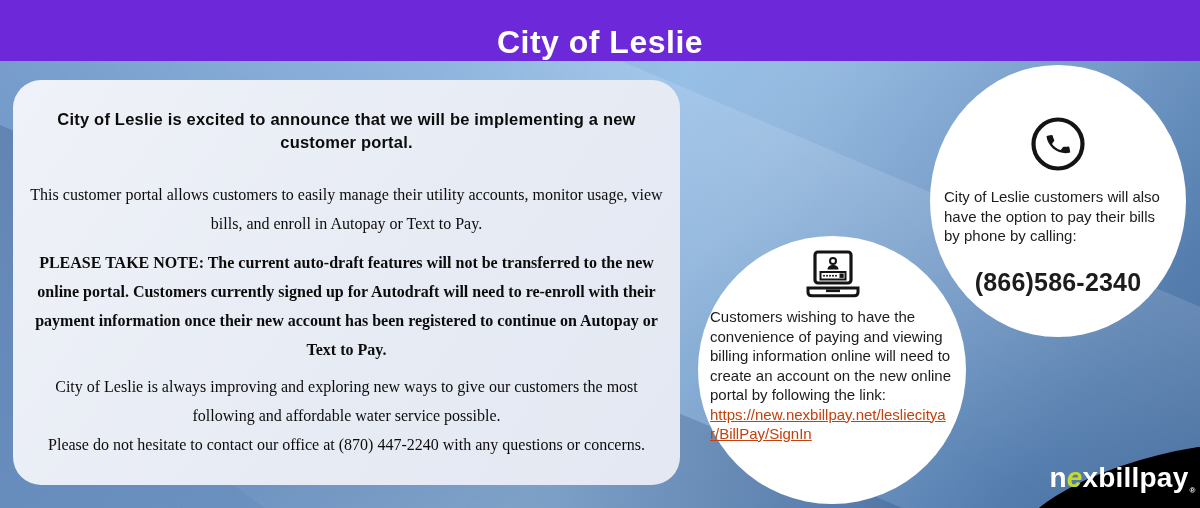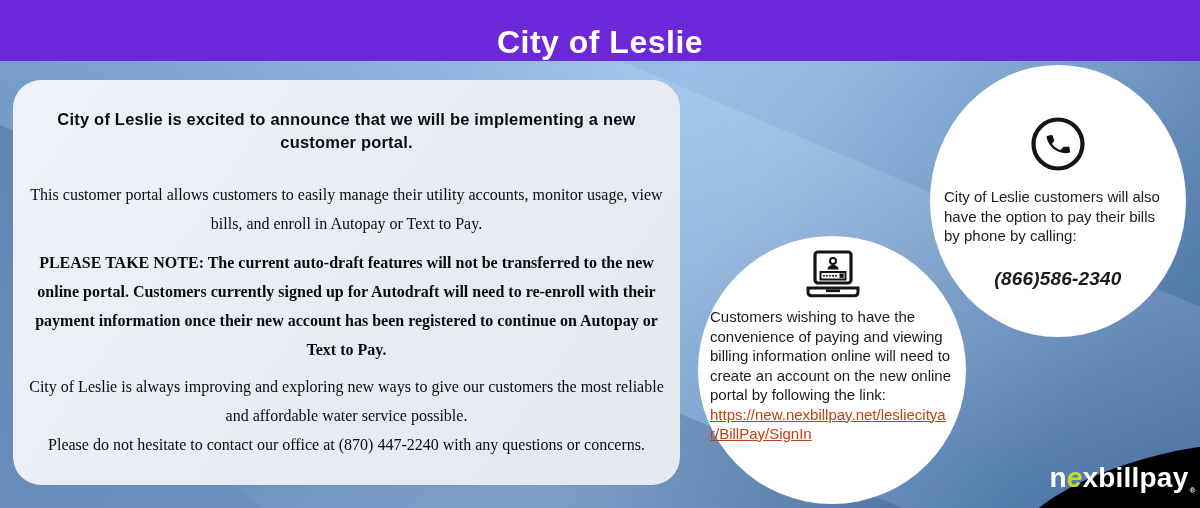--- a/index.html
+++ b/index.html
@@ -74,21 +74,21 @@
   .circle-phone  { left:930px; top:65px;  width:256px; height:272px; padding:50px 14px 0; }
 
   .circle .ctext { font-size:15px; line-height:19.5px; }
   .circle-online .ctext { margin-top:3px; }
   .circle-phone  .ctext { margin-top:10px; }
 
   .portal-link {
     display:inline; font-size:15px; line-height:19.5px; color:#c2410c;
     text-decoration:underline; word-break:break-all; cursor:pointer;
   }
-  .phone-number { margin-top:22px; font-size:19px; font-weight:bold; letter-spacing:0.2px;font-style:italic; }
+  .phone-number { margin-top:22px; font-size:25px; font-weight:bold; letter-spacing:0.2px; }
 
   .icon-wrap { flex:0 0 auto; }
 
   
   .logo-badge {
     position:absolute; left:1002px; top:446px; width:420px; height:180px; z-index:4;
     background:#000; border-radius:50%; transform:rotate(-9deg);
   }
   .logo-text {
     position:absolute; left:1032px; top:462px; width:180px; z-index:5;
@@ -108,21 +108,21 @@
 </div>
 
 <div class="header">
   <h1>City of Leslie</h1>
 </div>
 
 <div class="panel">
   <div class="heading">City of Leslie is excited to announce that we will be implementing a new customer portal.</div>
   <p class="serif intro">This customer portal allows customers to easily manage their utility accounts, monitor usage, view bills, and enroll in Autopay or Text to Pay.</p>
   <p class="serif note">PLEASE TAKE NOTE: The current auto-draft features will not be transferred to the new online portal. Customers currently signed up for Autodraft will need to re-enroll with their payment information once their new account has been registered to continue on Autopay or Text to Pay.</p>
-  <p class="serif improve">City of Leslie is always improving and exploring new ways to give our customers the most reliable and affordable water service possible.</p>
+  <p class="serif improve">City of Leslie is always improving and exploring new ways to give our customers the most following and affordable water service possible.</p>
   <p class="serif contact">Please do not hesitate to contact our office at (870) 447-2240 with any questions or concerns.</p>
 </div>
 
 <div class="circle circle-online">
   <span class="icon-wrap">
     <svg width="66" height="50" viewBox="0 0 66 50" fill="none">
       <rect x="16" y="2" width="36" height="31" rx="3" stroke="#141414" stroke-width="3.2"></rect>
       <circle cx="34" cy="11" r="3" stroke="#141414" stroke-width="2"></circle>
       <path d="M28.5 19.5c0-3 2.4-4.6 5.5-4.6s5.5 1.6 5.5 4.6z" fill="#141414"></path>
       <rect x="21.5" y="22" width="25" height="7.5" stroke="#141414" stroke-width="2"></rect>

